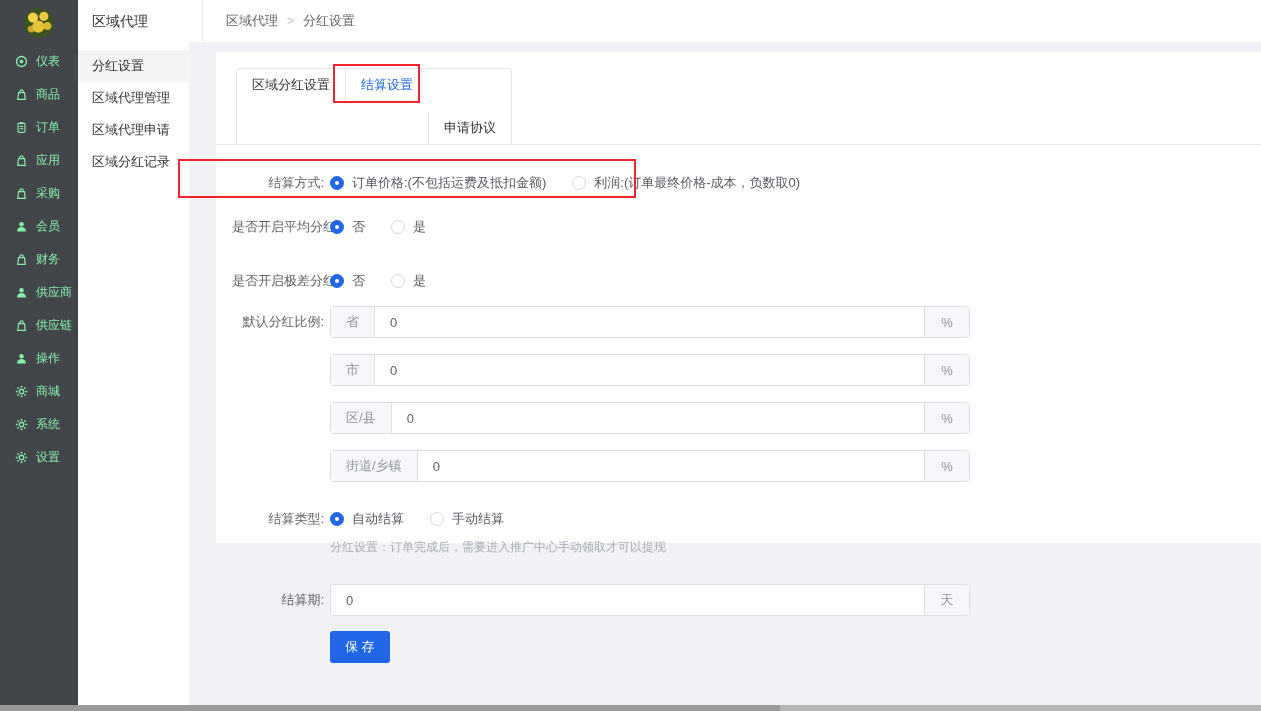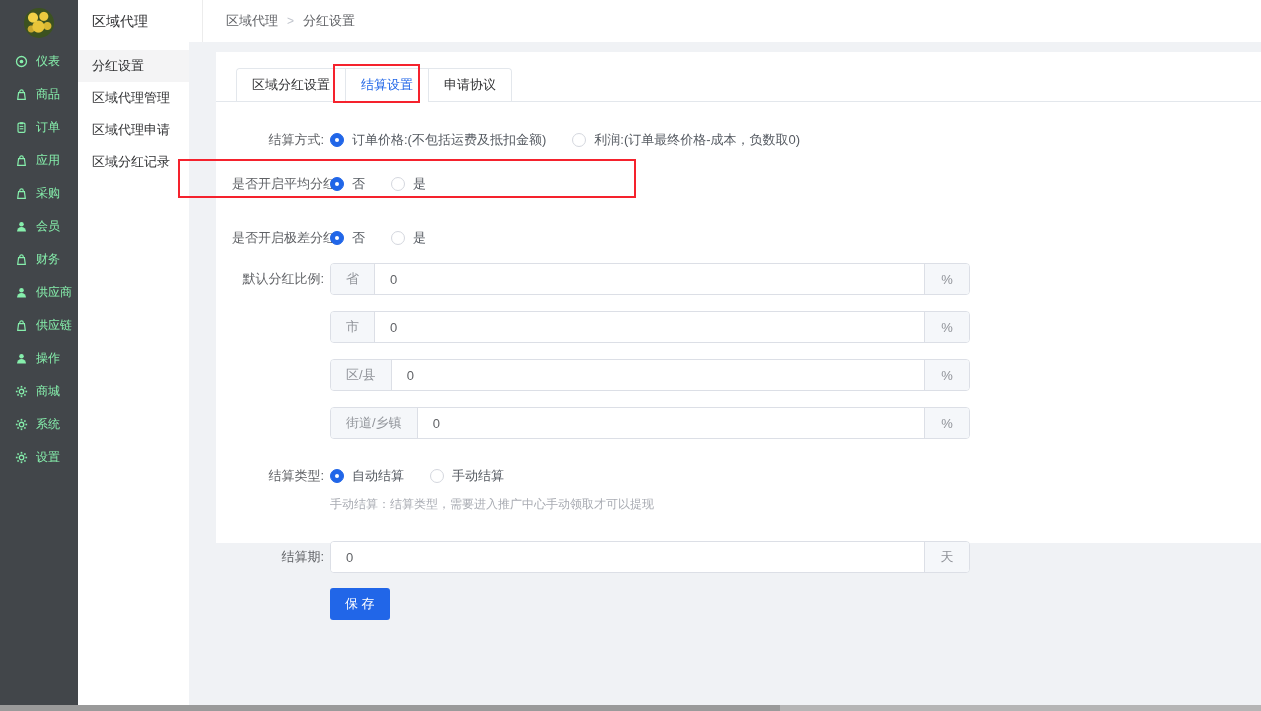--- a/index.html
+++ b/index.html
@@ -39,21 +39,21 @@
   
   .page-bg { position:absolute; left:189px; top:42px; width:1072px; height:669px; background:var(--page-bg); }
   .card { position:absolute; left:216px; top:52px; width:1055px; height:491px; background:#fff; }
 
   
   .tabbar { display:flex; align-items:flex-end; padding-left:20px; margin-top:16px; border-bottom:1px solid #e3e7ec; }
   .tabsbox { display:flex; border:1px solid #e3e7ec; border-bottom:none; border-radius:4px 4px 0 0; }
   .tab { height:32px; line-height:32px; padding:0 15px; font-size:13px; color:#303133; cursor:pointer; position:relative; background:#fff; }
   .tab + .tab { border-left:1px solid #e3e7ec; }
   .tab:first-child { border-radius:4px 0 0 0; }
-  .tab:last-child { border-radius:0 4px 0 0; }
+  .tab:last-child { border-radius:0 4px 0 0;margin-top:43px; }
   .tab.active { color:var(--accent); }
   .tab.active::after { content:""; position:absolute; left:0; right:0; bottom:-1px; height:1px; background:#fff; }
 
   
   .form { }
   .row { display:flex; align-items:center; padding-left:16px; }
   .row-label { width:92px; text-align:right; flex-shrink:0; color:#606266; font-size:13px; white-space:nowrap; }
   .row-control { margin-left:6px; display:flex; align-items:center; }
   .row-radios { height:20px; }
   .row-hint { height:14px; }
@@ -368,21 +368,21 @@
           </span>
           <span class="radio">
             <span class="radio-dot"></span>
             <span class="radio-text">手动结算</span>
           </span>
         </div>
       </div>
       <div class="row row-hint" data-row="hint-manual">
         <div class="row-label"></div>
         <div class="row-control">
-          <span class="hint">手动结算：结算类型，需要进入推广中心手动领取才可以提现</span>
+          <span class="hint">分红设置：订单完成后，需要进入推广中心手动领取才可以提现</span>
         </div>
       </div>
       <div class="row row-input" data-row="settlement-period">
         <div class="row-label">结算期:</div>
         <div class="row-control">
           <span class="input-group">
             <input class="input" type="text" value="0" style="">
             <span class="addon suffix">天</span>
           </span>
         </div>

